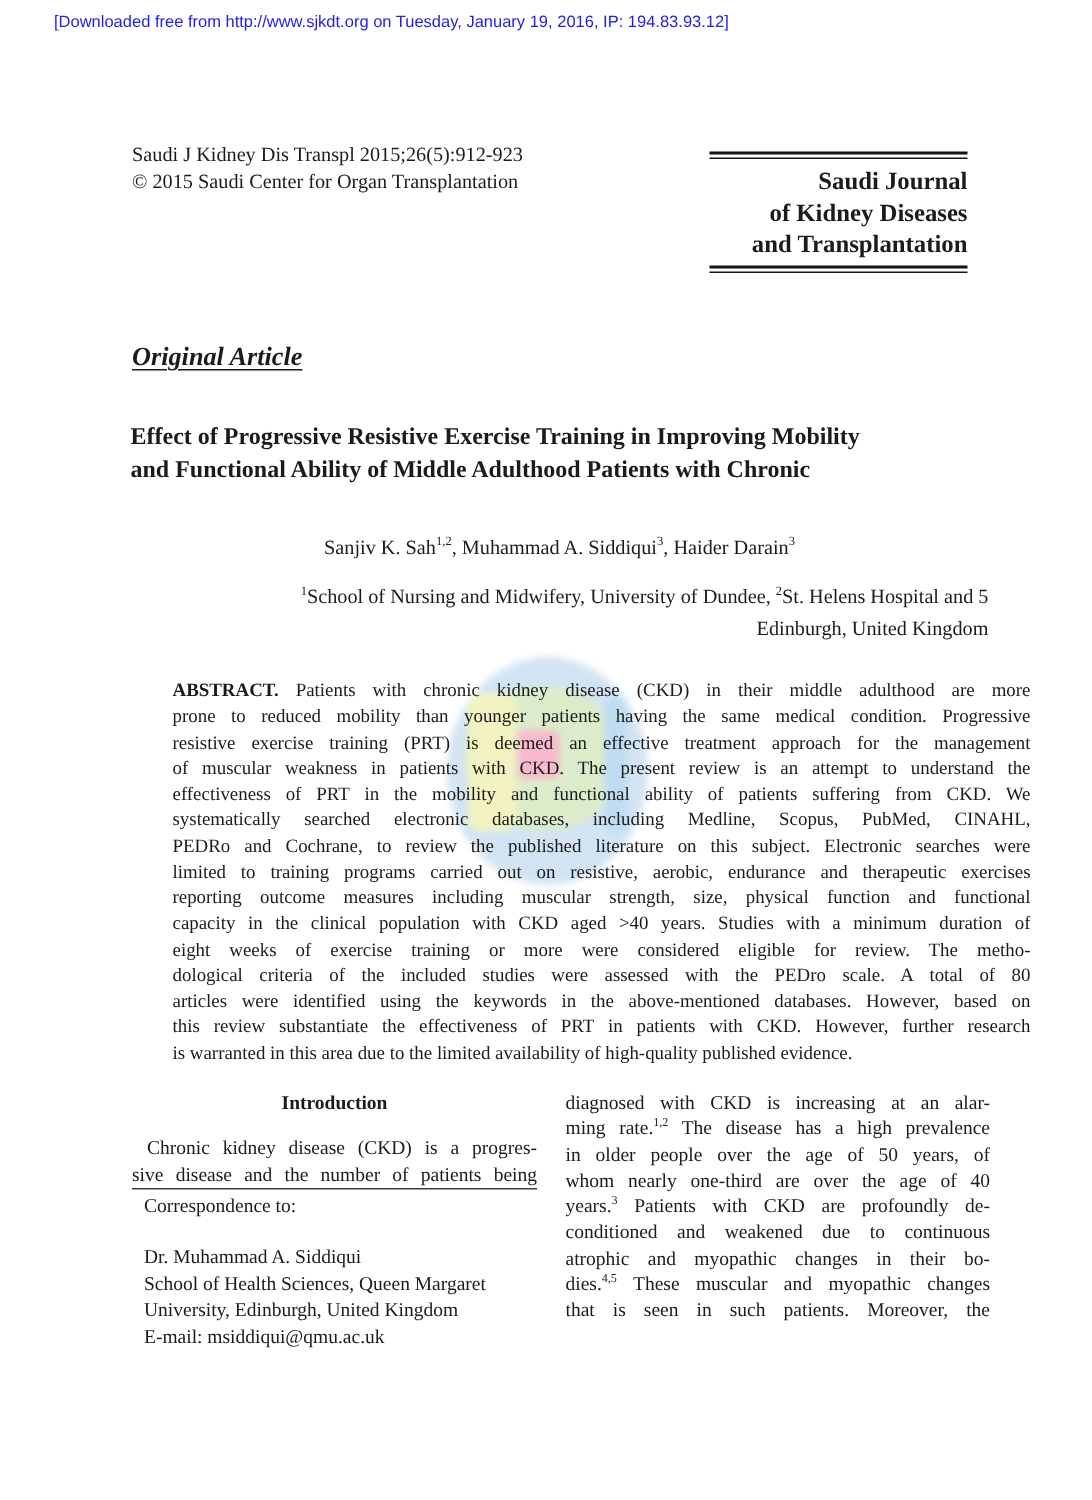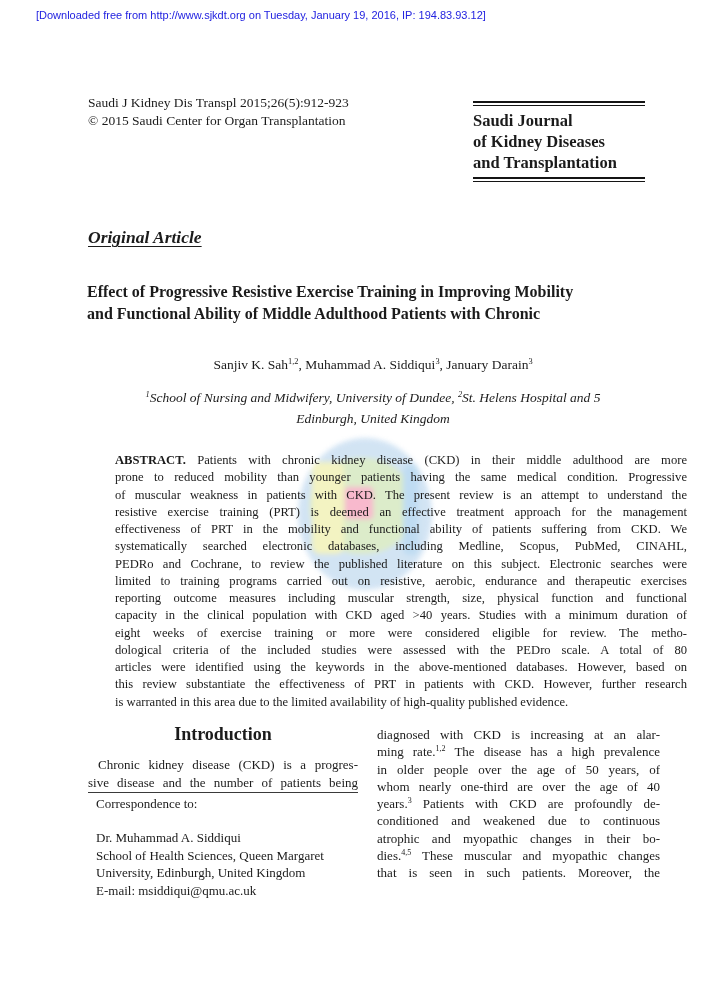--- a/index.html
+++ b/index.html
@@ -15,54 +15,54 @@
     left:36px; top:9px; font-family:"Liberation Sans", sans-serif;
     font-size:11px; color:#2222e0; white-space:nowrap;
   }
 
   
   .citation { left:88px; top:94px; font-size:13.5px; line-height:17.5px; }
 
   
   .journal-block { left:473px; top:101px; width:172px; }
   .rule-double { height:2px; border-top:2.5px solid #141414; border-bottom:1.5px solid #141414; }
-  .jname-lines { font-weight:bold; font-size:16.5px; line-height:21px; margin:4px 0; }
+  .jname-lines { text-align:right; font-weight:bold; font-size:16.5px; line-height:21px; margin:4px 0; }
 
   
   .orig {
     left:88px; top:227px; font-size:17.5px; font-weight:bold; font-style:italic;
     text-decoration:underline; text-underline-offset:3px;
   }
 
   
   .title { left:87px; top:281px; width:572px; font-weight:bold;
            font-size:16px; line-height:21.5px; }
   .title div { white-space:nowrap; }
 
   
   .authors { left:87px; top:357px; width:572px; text-align:center; font-size:13.5px; }
-  .affils  { left:87px; top:388px; width:572px; text-align:center; font-size:13.5px; line-height:20.5px;font-style:italic; }
+  .affils  { left:87px; top:388px; width:572px; text-align:right; font-size:13.5px; line-height:20.5px; }
   sup.sup { font-size:0.62em; line-height:0; vertical-align:super; }
 
   
   .abstract { left:87px; top:452px; width:572px; font-size:12.6px;margin-left:28px; }
   .abstract .jline { --lh:17.25px; }
   .jline {
     text-align:justify; text-align-last:justify;
     height:var(--lh); line-height:var(--lh); overflow:hidden;
   }
   .jline.last { text-align-last:left; }
   .b { font-weight:bold; }
 
   
   .columns { left:88px; top:726px; width:572px; display:flex; gap:19px; font-size:13px; }
   .col-left  { width:270px; }
   .col-right { width:283px; }
   .columns .jline { --lh:17.25px; }
-  .intro-head { text-align:center; font-weight:bold; font-size:18px; line-height:17.25px; margin-bottom:13px; }
+  .intro-head { text-align:center; font-weight:bold; font-size:13px; line-height:17.25px; margin-bottom:13px; }
   .indent { text-indent:10px; }
   .footrule { border-top:1.2px solid #3a3a3a; margin:1px 0 2px 0; }
   .corr-label { line-height:17.25px; padding-left:8px; }
   .corr-gap { height:17px; }
   .corr-line { line-height:17.5px; padding-left:8px; }
 
   
   .watermark { position:absolute; left:0; top:0; width:728px; height:1000px; filter:blur(2.5px); opacity:0.92; }
   .wm { position:absolute; }
   .wm-outer { left:298px; top:438px; width:134px; height:152px; border-radius:50%; background:#cfe2f3; }
@@ -100,33 +100,33 @@
 </div>
 
 <div class="abs orig">Original Article</div>
 
 <div class="abs title">
   <div>Effect of Progressive Resistive Exercise Training in Improving Mobility</div>
   <div>and Functional Ability of Middle Adulthood Patients with Chronic</div>
 </div>
 
 <div class="abs authors">
-  <span>Sanjiv K. Sah</span><sup class="sup">1,2</sup><span>, Muhammad A. Siddiqui</span><sup class="sup">3</sup><span>, January Darain</span><sup class="sup">3</sup>
+  <span>Sanjiv K. Sah</span><sup class="sup">1,2</sup><span>, Muhammad A. Siddiqui</span><sup class="sup">3</sup><span>, Haider Darain</span><sup class="sup">3</sup>
 </div>
 
 <div class="abs affils">
   <div><sup class="sup">1</sup><span>School of Nursing and Midwifery, University of Dundee, </span><sup class="sup">2</sup><span>St. Helens Hospital and 5</span></div>
   <div><span>Edinburgh, United Kingdom</span></div>
 </div>
 
 <div class="abs abstract">
   <div class="jline"><span class="b">ABSTRACT.</span><span> Patients with chronic kidney disease (CKD) in their middle adulthood are more</span></div>
   <div class="jline">prone to reduced mobility than younger patients having the same medical condition. Progressive</div>
+  <div class="jline">resistive exercise training (PRT) is deemed an effective treatment approach for the management</div>
   <div class="jline">of muscular weakness in patients with CKD. The present review is an attempt to understand the</div>
-  <div class="jline">resistive exercise training (PRT) is deemed an effective treatment approach for the management</div>
   <div class="jline">effectiveness of PRT in the mobility and functional ability of patients suffering from CKD. We</div>
   <div class="jline">systematically searched electronic databases, including Medline, Scopus, PubMed, CINAHL,</div>
   <div class="jline">PEDRo and Cochrane, to review the published literature on this subject. Electronic searches were</div>
   <div class="jline">limited to training programs carried out on resistive, aerobic, endurance and therapeutic exercises</div>
   <div class="jline">reporting outcome measures including muscular strength, size, physical function and functional</div>
   <div class="jline">capacity in the clinical population with CKD aged &gt;40 years. Studies with a minimum duration of</div>
   <div class="jline">eight weeks of exercise training or more were considered eligible for review. The metho-</div>
   <div class="jline">dological criteria of the included studies were assessed with the PEDro scale. A total of 80</div>
   <div class="jline">articles were identified using the keywords in the above-mentioned databases. However, based on</div>
   <div class="jline">this review substantiate the effectiveness of PRT in patients with CKD. However, further research</div>

